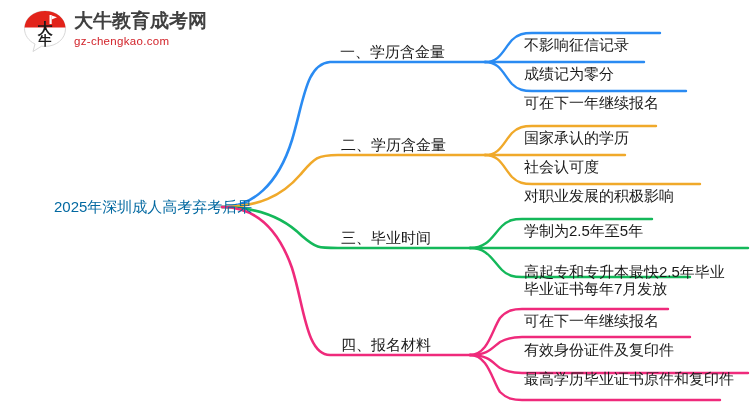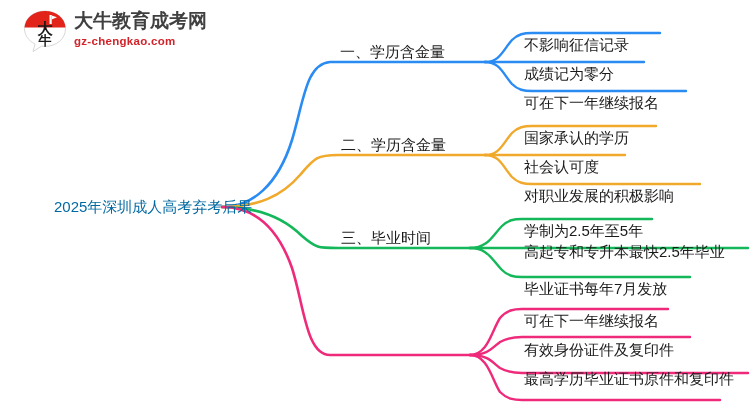--- a/index.html
+++ b/index.html
@@ -45,21 +45,21 @@
   .logo-title {
     font-size: 19px;
     font-weight: bold;
     color: #404040;
     letter-spacing: 0px;
     line-height: 22px;
     white-space: nowrap;
   }
   .logo-sub {
     font-size: 11.5px;
-    font-weight: bold;
+    font-weight: normal;
     color: #d2232a;
     letter-spacing: 0.3px;
     line-height: 15px;
     margin-top: 2px;
     white-space: nowrap;
   }
 
   
   #connectors {
     position: absolute;
@@ -155,21 +155,22 @@
 
   <div class="node-label leaf-label" style="left:524px; top:71px;">可在下一年继续报名</div>
 
   <div class="node-label leaf-label" style="left:524px; top:106px;">国家承认的学历</div>
   <div class="node-label leaf-label" style="left:524px; top:135px;">社会认可度</div>
   <div class="node-label branch-label" style="left:341px; top:229px;">三、毕业时间</div>
 
   <div class="node-label leaf-label" style="left:524px; top:164px;">对职业发展的积极影响</div>
 
   <div class="node-label leaf-label" style="left:524px; top:199px;">学制为2.5年至5年</div>
-  <div class="node-label leaf-label" style="left:524px; top:220px;text-align:right;">高起专和专升本最快2.5年毕业</div>
+  <div class="node-label leaf-label" style="left:524px; top:240px;text-align:right;">高起专和专升本最快2.5年毕业</div>
   <div class="node-label leaf-label" style="left:524px; top:257px;">毕业证书每年7月发放</div>
 
+  <div class="node-label branch-label" style="left:341px; top:336px;">四、报名材料</div>
 
   <div class="node-label leaf-label" style="left:524px; top:289px;">可在下一年继续报名</div>
   <div class="node-label leaf-label" style="left:524px; top:318px;">有效身份证件及复印件</div>
   <div class="node-label leaf-label" style="left:524px; top:347px;">最高学历毕业证书原件和复印件</div>
 
 </div>
 
 </body></html>

